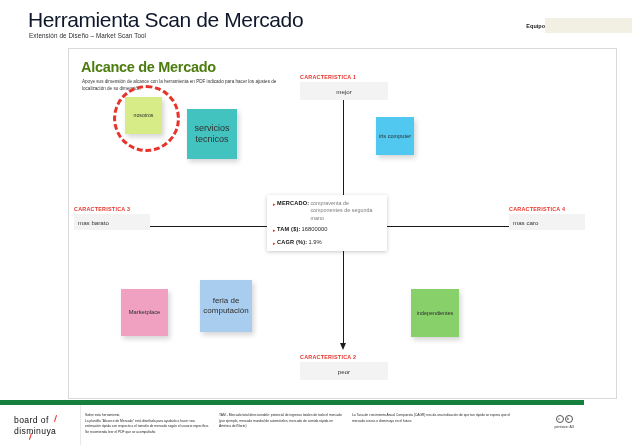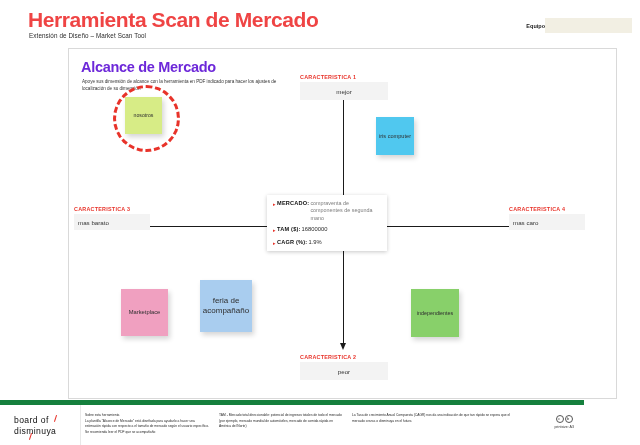--- a/index.html
+++ b/index.html
@@ -18,22 +18,22 @@
   
   #header {
     position: absolute;
     left: 0; top: 0;
     width: 640px; height: 46px;
   }
   #main-title {
     position: absolute;
     left: 28px; top: 8px;
     font-size: 21px;
-    font-weight: bold;
-    color: #ef4444;
+    font-weight: normal;
+    color: #0f172a;
     letter-spacing: -0.4px;
   }
   #subtitle {
     position: absolute;
     left: 29px; top: 32px;
     font-size: 6.3px;
     color: #2b2b2b;
     letter-spacing: 0.1px;
   }
   #team-label {
@@ -58,21 +58,21 @@
     width: 549px; height: 351px;
     background: #ffffff;
     border: 1px solid #d9d9d9;
     box-sizing: border-box;
   }
   #canvas-title {
     position: absolute;
     left: 12px; top: 10px;
     font-size: 14.5px;
     font-weight: bold;
-    color: #6d28d9;
+    color: #4d7c0f;
     letter-spacing: -0.3px;
   }
   #canvas-sub {
     position: absolute;
     left: 13px; top: 29px;
     width: 200px;
     font-size: 4.6px;
     line-height: 1.55;
     color: #333333;
   }
@@ -339,23 +339,24 @@
     </div>
     <div class="market-row">
       <span class="market-bullet">▸</span>
       <span class="market-key">CAGR (%):</span>
       <span class="market-val dark">1.9%</span>
     </div>
   </div>
 
   <div id="highlight-ring"></div>
   <div class="note" id="note-nosotros">nosotros</div>
+  <div class="note" id="note-servicios">servicios tecnicos</div>
   <div class="note" id="note-iris">iris computer</div>
   <div class="note" id="note-marketplace">Marketplace</div>
-  <div class="note" id="note-feria">feria de acompañaño</div>
+  <div class="note" id="note-feria">feria de computación</div>
   <div class="note" id="note-independientes">independientes</div>
 
 </div>
 
 <div id="footer">
   <div id="logo-wrap">
     <div class="logo-line">board of</div>
     <div class="logo-line">disminuya</div>
     <div class="logo-slash" id="slash-a"></div>
     <div class="logo-slash" id="slash-b"></div>

